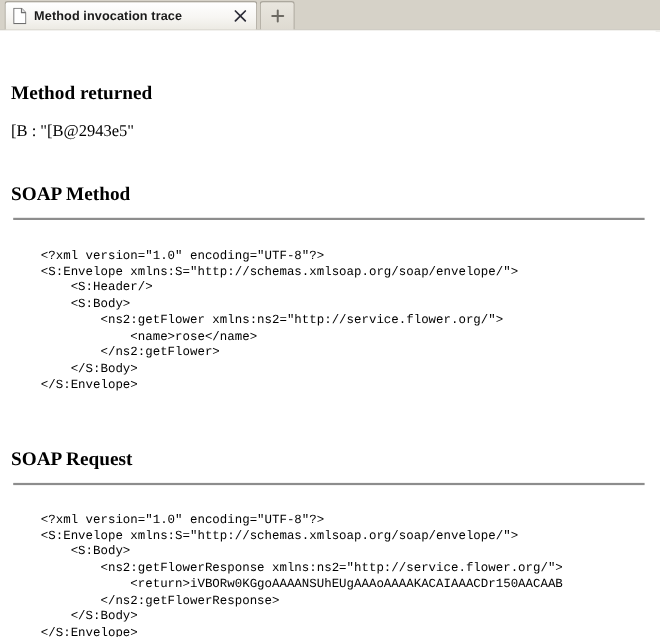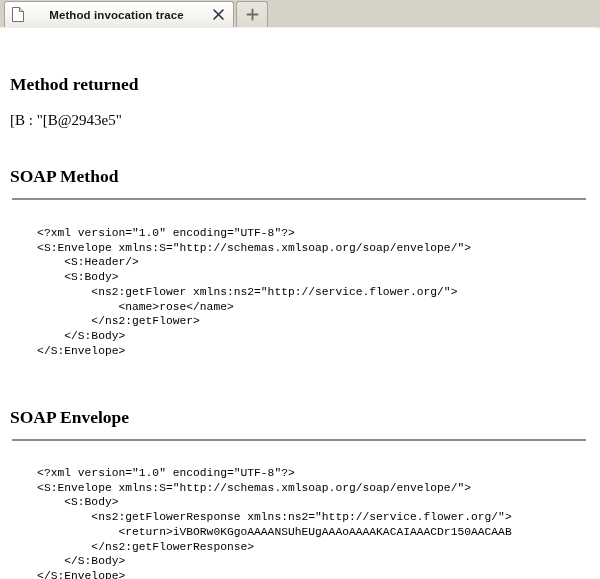--- a/index.html
+++ b/index.html
@@ -70,21 +70,20 @@
     position: relative;
     margin-right: 7px;
     flex: 0 0 auto;
   }
   .doc-icon svg { display: block; }
 
   .tab-label {
     white-space: nowrap;
     flex: 1 1 auto;
     letter-spacing: .1px;
-    text-align: center;
   }
 
   .tab-close {
     margin-left: 10px;
     margin-right: 2px;
     width: 13px;
     height: 13px;
     flex: 0 0 auto;
     color: #333;
   }
@@ -191,21 +190,21 @@
   <pre class="xml blk-req-xml">    &lt;?xml version="1.0" encoding="UTF-8"?&gt;
     &lt;S:Envelope xmlns:S="http://schemas.xmlsoap.org/soap/envelope/"&gt;
         &lt;S:Header/&gt;
         &lt;S:Body&gt;
             &lt;ns2:getFlower xmlns:ns2="http://service.flower.org/"&gt;
                 &lt;name&gt;rose&lt;/name&gt;
             &lt;/ns2:getFlower&gt;
         &lt;/S:Body&gt;
     &lt;/S:Envelope&gt;</pre>
 
-  <h3 class="section-title blk-res-title">SOAP Envelope</h3>
+  <h3 class="section-title blk-res-title">SOAP Request</h3>
 
   <hr class="rule rule-2">
 
   <pre class="xml blk-res-xml">    &lt;?xml version="1.0" encoding="UTF-8"?&gt;
     &lt;S:Envelope xmlns:S="http://schemas.xmlsoap.org/soap/envelope/"&gt;
         &lt;S:Body&gt;
             &lt;ns2:getFlowerResponse xmlns:ns2="http://service.flower.org/"&gt;
                 &lt;return&gt;iVBORw0KGgoAAAANSUhEUgAAAoAAAAKACAIAAACDr150AACAAB
             &lt;/ns2:getFlowerResponse&gt;
         &lt;/S:Body&gt;

